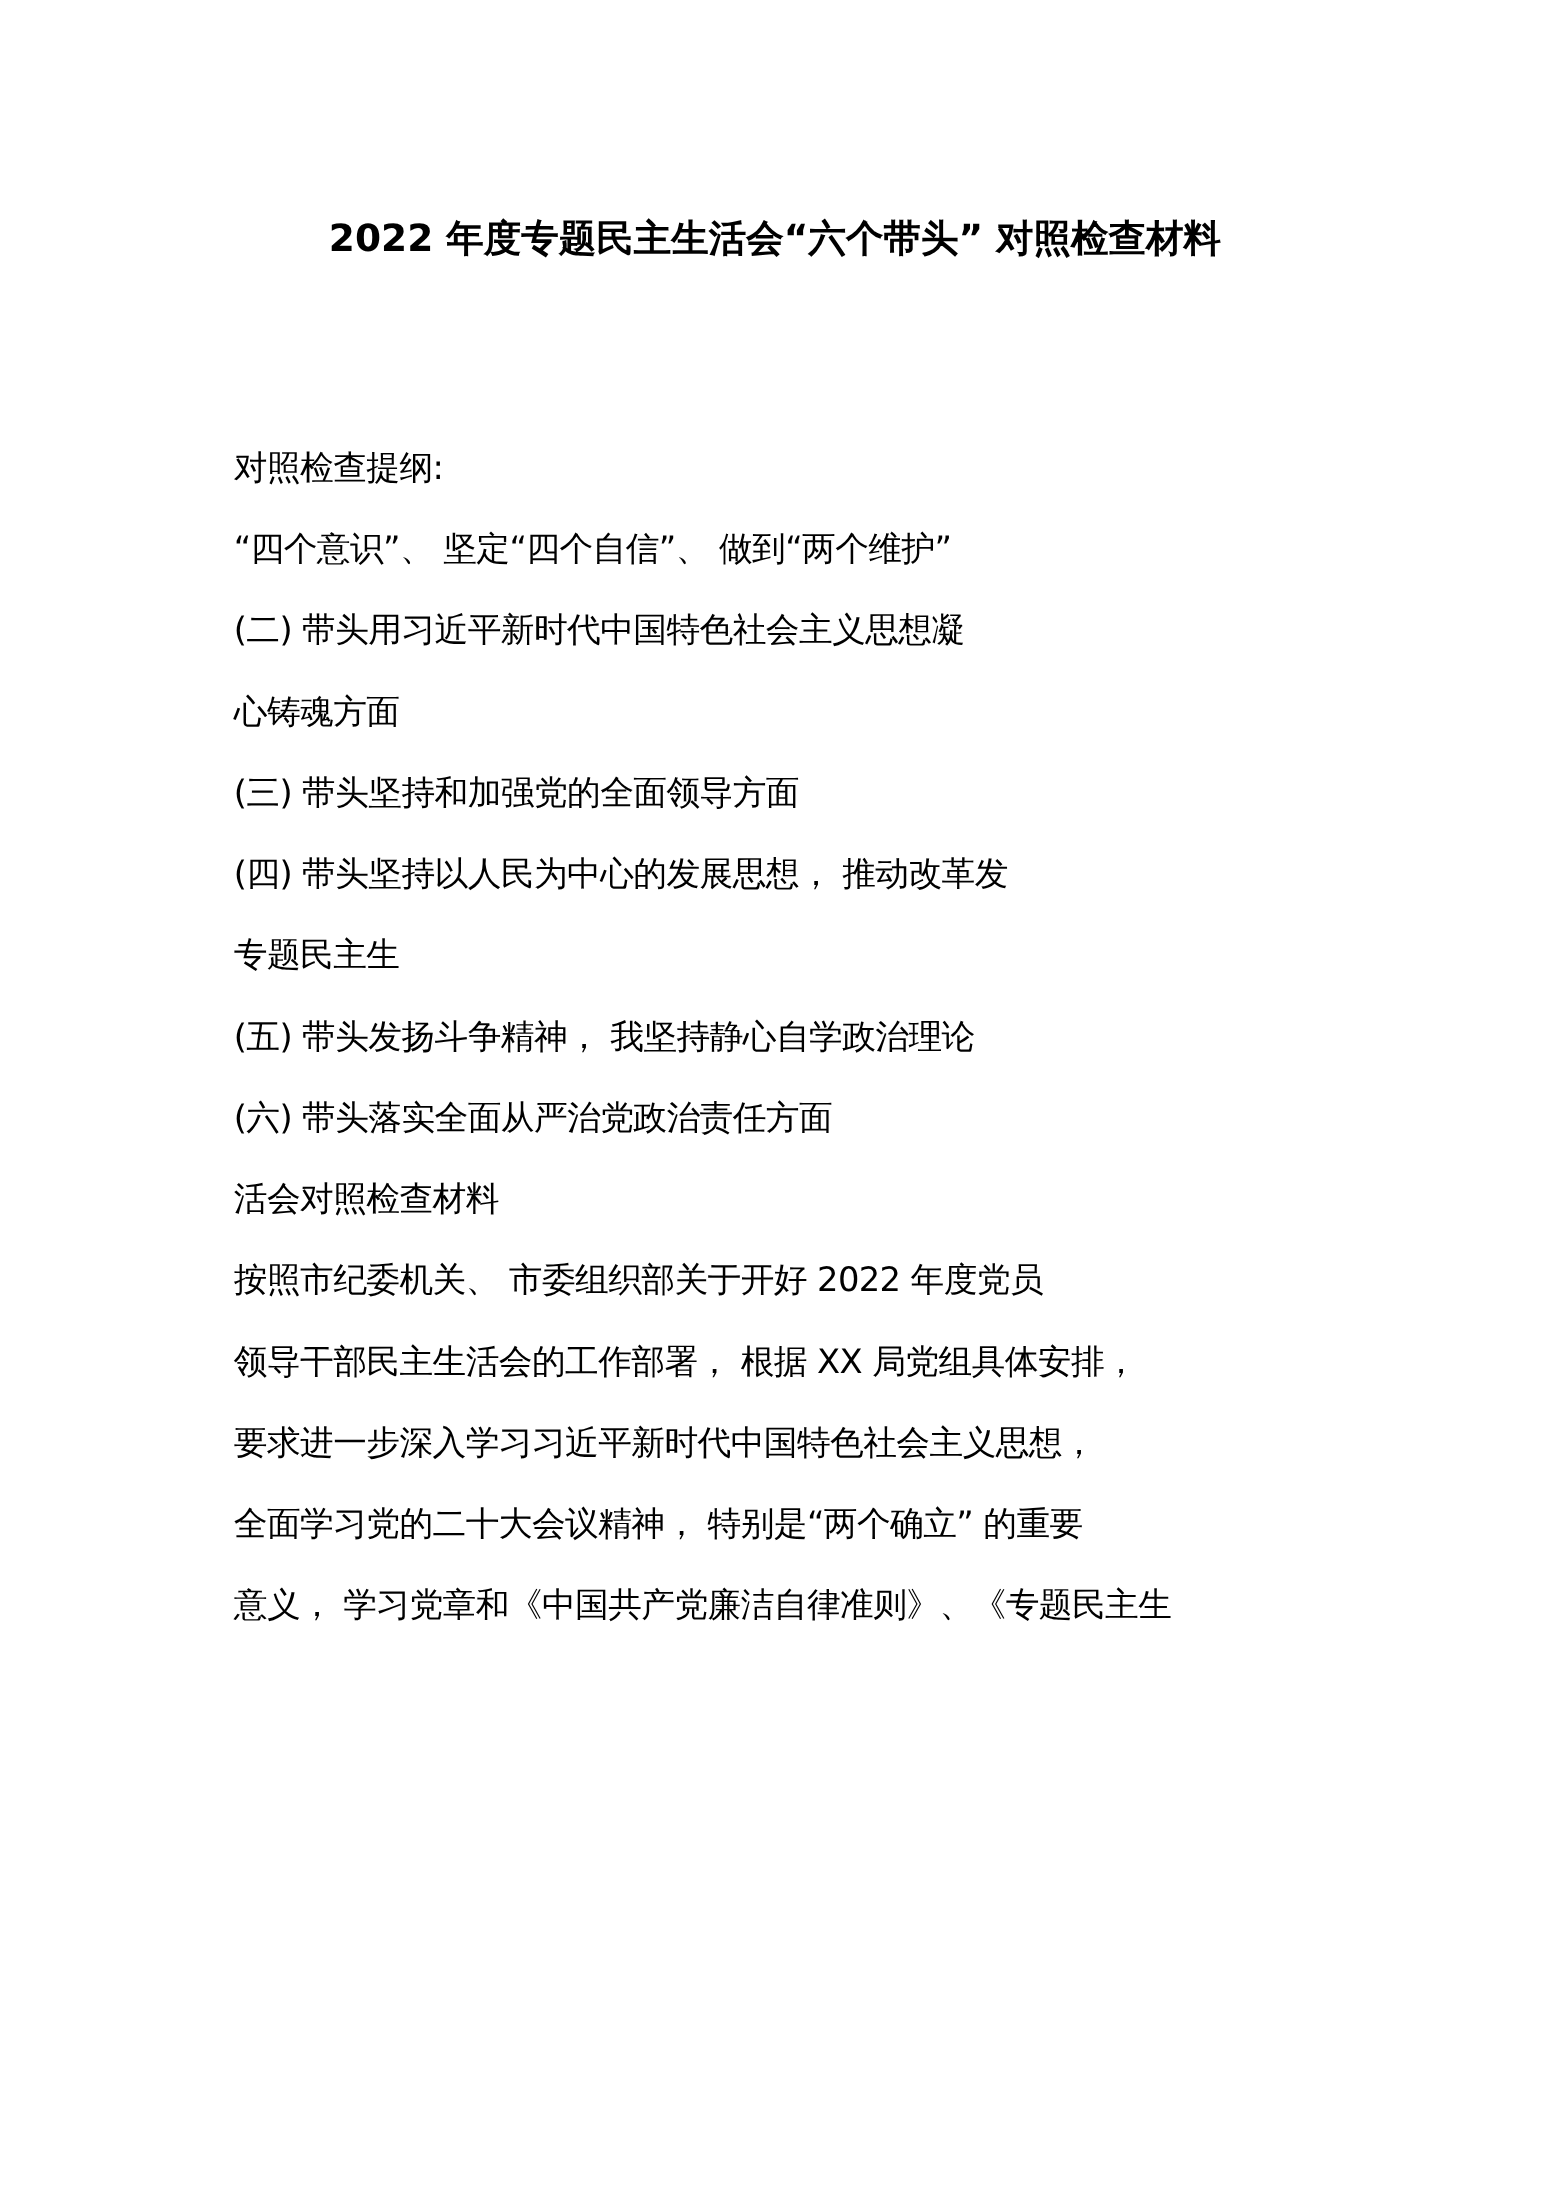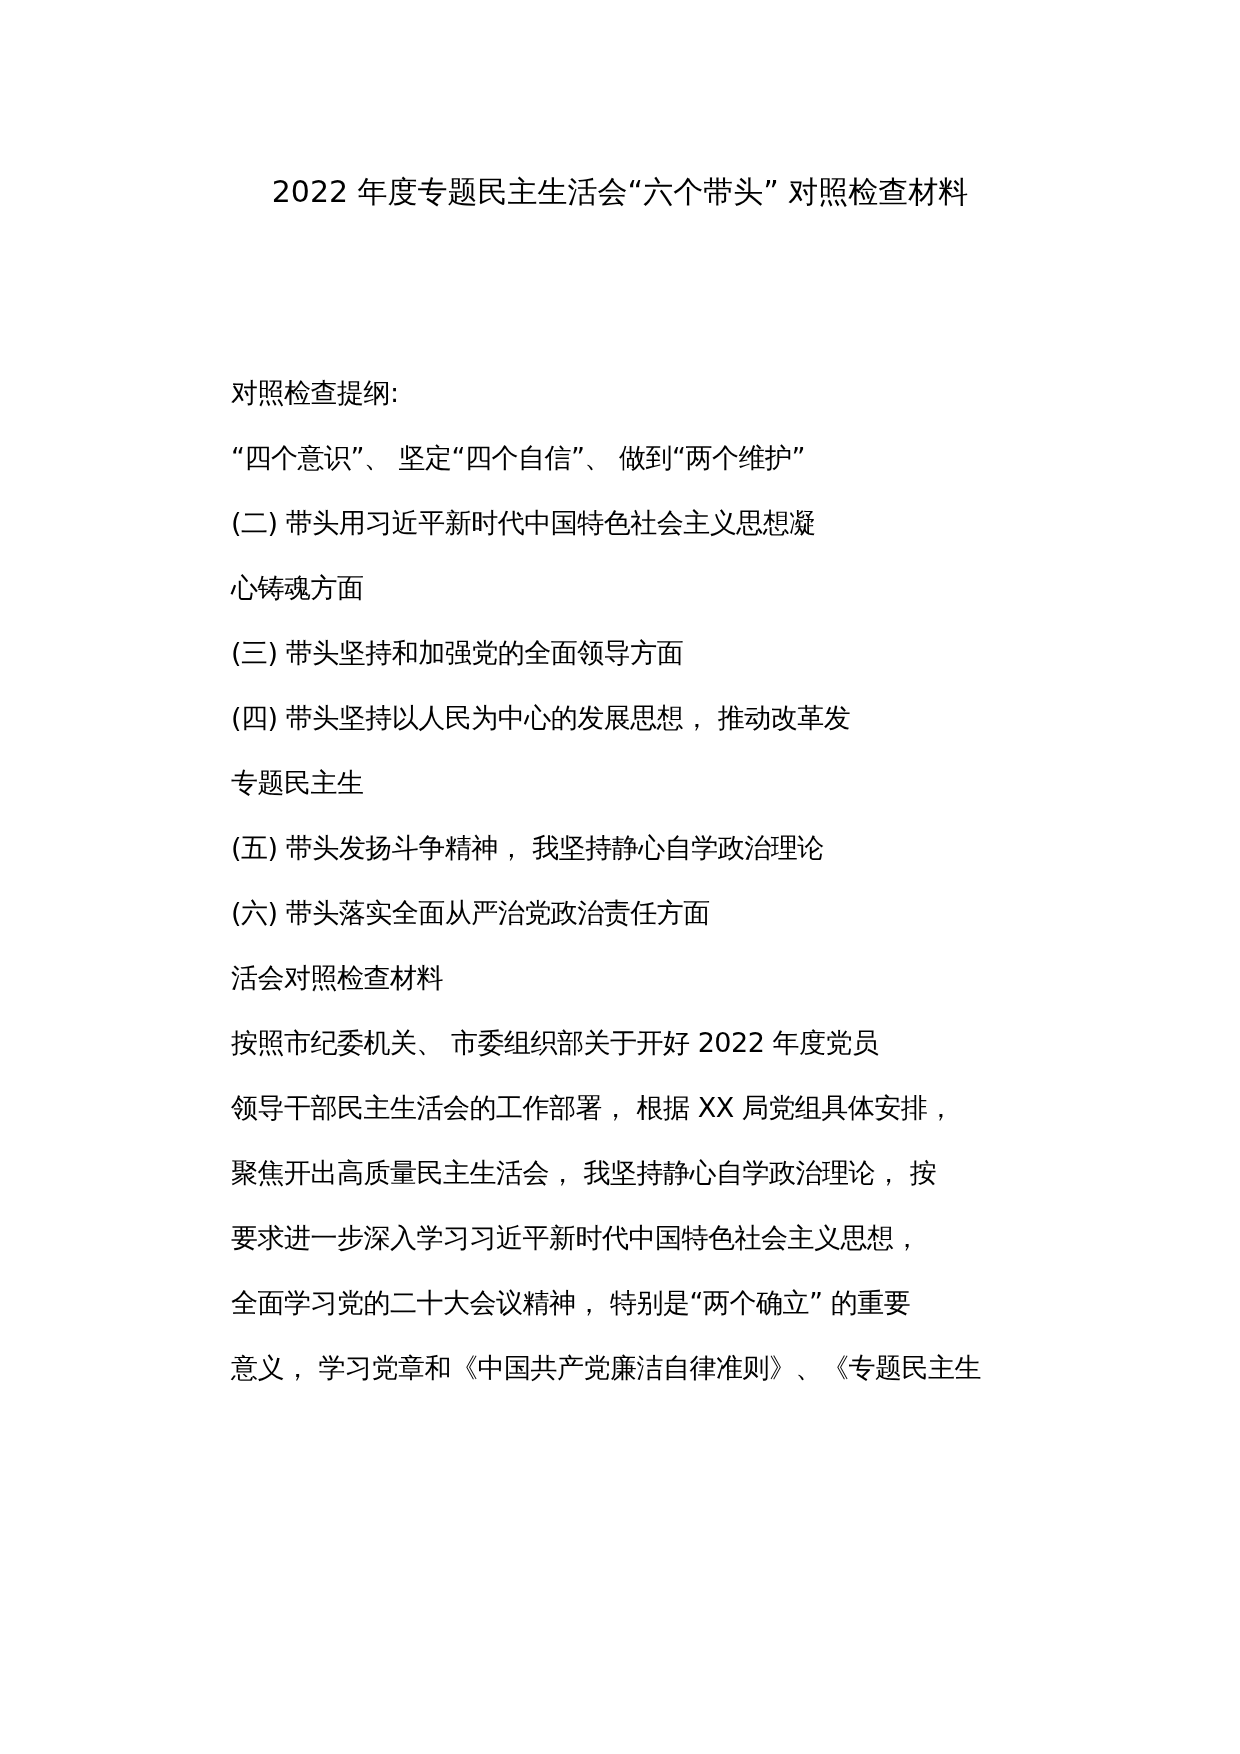--- a/index.html
+++ b/index.html
@@ -3,24 +3,24 @@
 <meta charset="utf-8">
 <style>
   html, body { margin: 0; padding: 0; background: #ffffff; }
   body {
     width: 1240px; height: 1754px; position: relative; overflow: hidden;
     font-family: "DejaVu Sans", "Liberation Sans", sans-serif; color: #000000;
   }
   .page { position: absolute; left: 0; top: 0; width: 1240px; height: 1754px; background: #ffffff; }
   .title {
     position: absolute; left: 0; width: 1240px; top: 172px;
-    text-align: center; font-weight: normal; font-size: 30px; line-height: 40px;
+    text-align: center; font-weight: bold; font-size: 30px; line-height: 40px;
     letter-spacing: 0px; white-space: nowrap;
   }
-  .body-text { position: absolute; left: 187px; top: 378px; width: 880px; margin-left: 44px; }
+  .body-text { position: absolute; left: 187px; top: 360px; width: 880px; }
   .line {
     font-size: 27px; line-height: 30px; height: 65px; white-space: nowrap;
     letter-spacing: -0.5px;
   }
 </style>
 </head>
 <body>
 
 <div class="page">
   <div class="title">2022 年度专题民主生活会“六个带头” 对照检查材料</div>
@@ -31,18 +31,17 @@
     <div class="line">(二) 带头用习近平新时代中国特色社会主义思想凝</div>
     <div class="line">心铸魂方面</div>
     <div class="line">(三) 带头坚持和加强党的全面领导方面</div>
     <div class="line">(四) 带头坚持以人民为中心的发展思想， 推动改革发</div>
     <div class="line">专题民主生</div>
     <div class="line">(五) 带头发扬斗争精神， 我坚持静心自学政治理论</div>
     <div class="line">(六) 带头落实全面从严治党政治责任方面</div>
     <div class="line">活会对照检查材料</div>
     <div class="line">按照市纪委机关、 市委组织部关于开好 2022 年度党员</div>
     <div class="line">领导干部民主生活会的工作部署， 根据 XX 局党组具体安排，</div>
-    <div class="line">聚焦开出高质量民主生活会， 我坚持静心自学政治理论， 按</div>
     <div class="line">要求进一步深入学习习近平新时代中国特色社会主义思想，</div>
     <div class="line">全面学习党的二十大会议精神， 特别是“两个确立” 的重要</div>
     <div class="line">意义， 学习党章和《中国共产党廉洁自律准则》、《专题民主生</div>
   </div>
 </div>
 
 </body></html>

